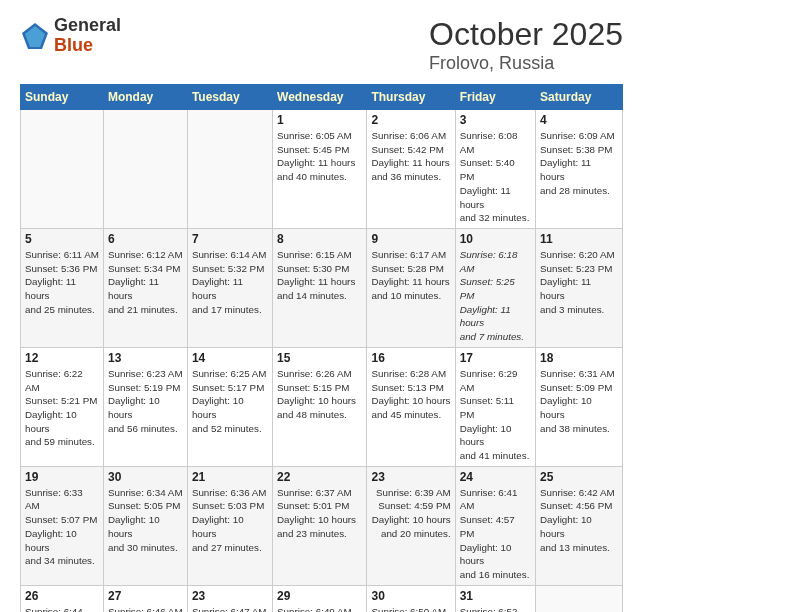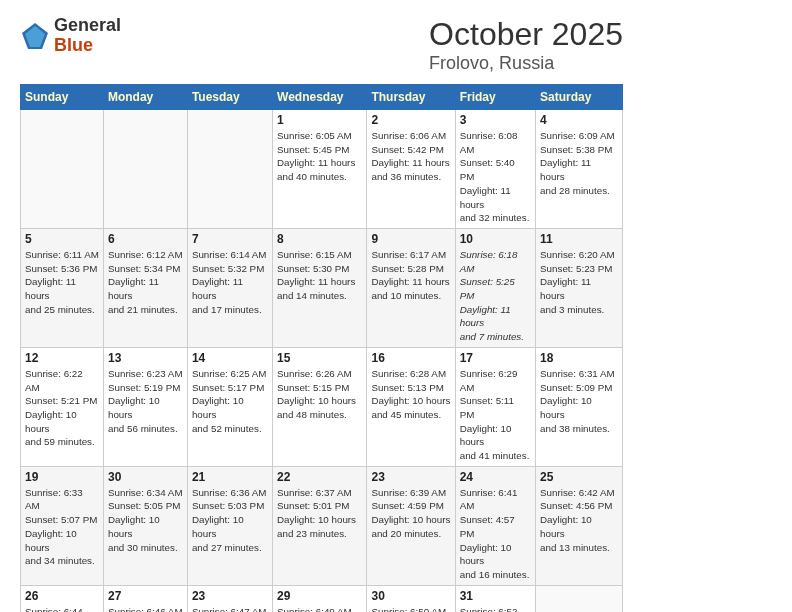--- a/index.html
+++ b/index.html
@@ -282,21 +282,21 @@
           </td>
           <td>
             <span class="day-num">22</span>
             <div class="day-info" style="white-space: pre-line;">Sunrise: 6:37 AM
 Sunset: 5:01 PM
 Daylight: 10 hours
 and 23 minutes.</div>
           </td>
           <td>
             <span class="day-num">23</span>
-            <div class="day-info" style="white-space: pre-line;">Sunrise: 6:39 AM
+            <div class="day-info" style="white-space: pre-line; text-align: right;">Sunrise: 6:39 AM
 Sunset: 4:59 PM
 Daylight: 10 hours
 and 20 minutes.</div>
           </td>
           <td>
             <span class="day-num">24</span>
             <div class="day-info" style="white-space: pre-line;">Sunrise: 6:41 AM
 Sunset: 4:57 PM
 Daylight: 10 hours
 and 16 minutes.</div>

